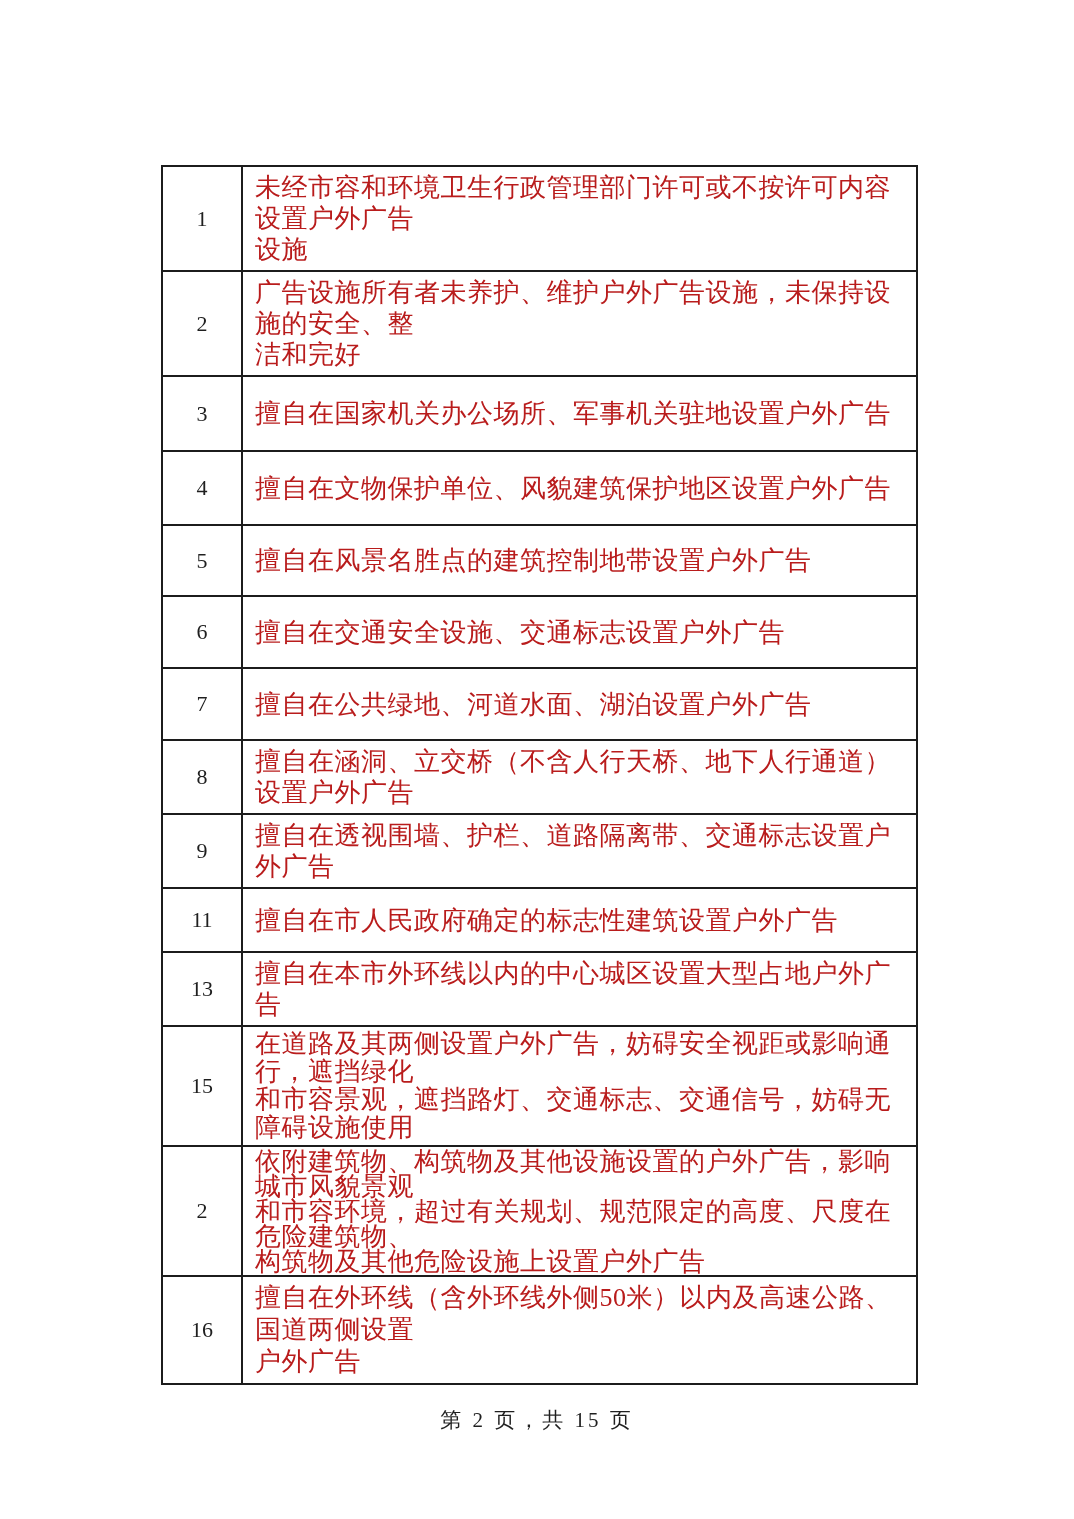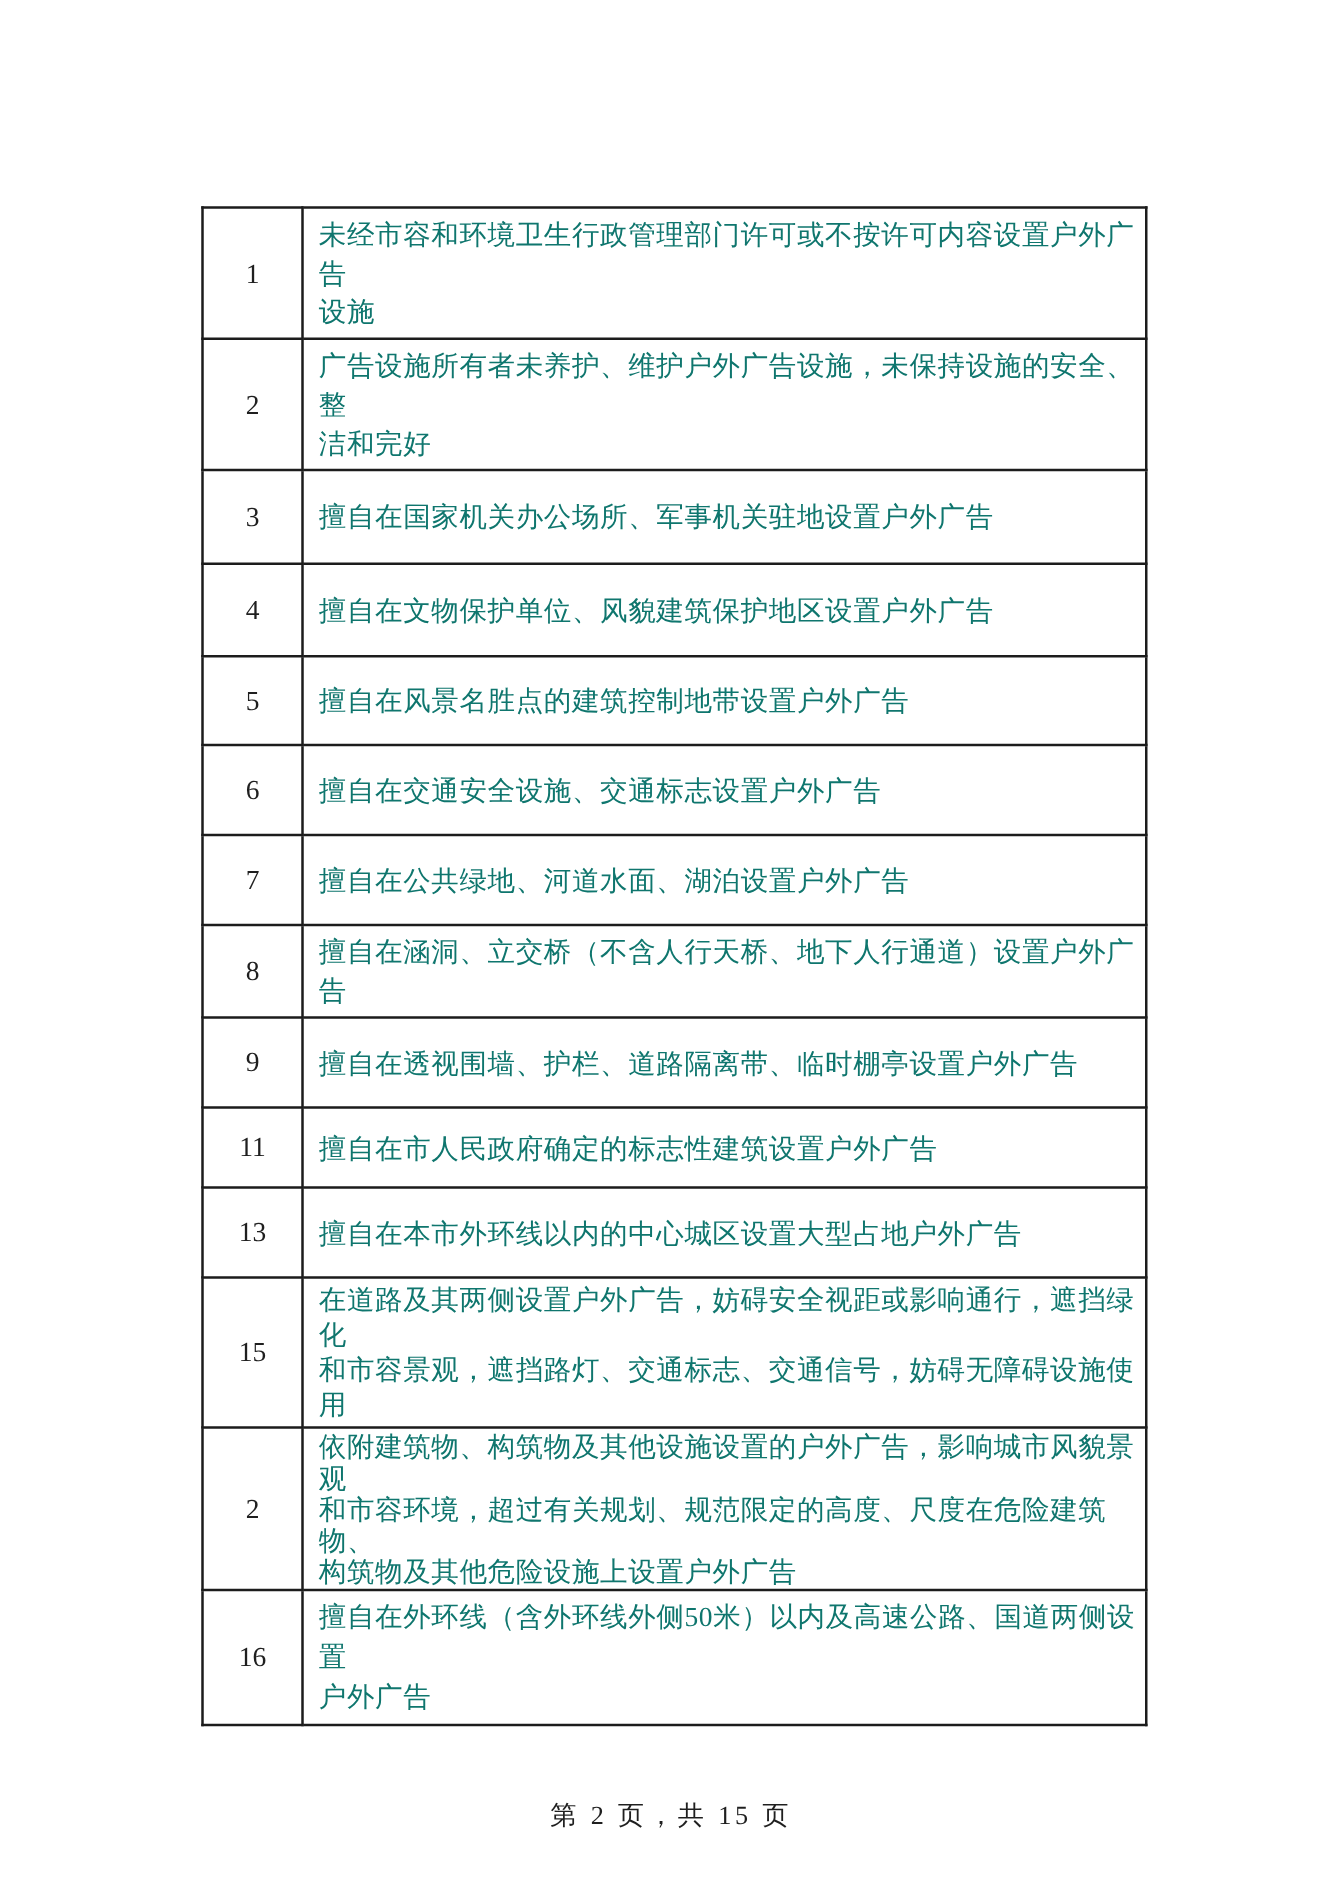--- a/index.html
+++ b/index.html
@@ -30,27 +30,27 @@
     border: 2px solid #1c1c1c;
   }
   col.num-col { width: 80px; }
   td.num-cell {
     text-align: center;
     vertical-align: middle;
     font-size: 22px;
     color: #1f1f1f;
   }
   td.text-cell {
-    font-size: 22px;
+    font-size: 26px;
     line-height: 31px;
     padding: 5px 8px 5px 12px;
     vertical-align: middle;
     white-space: pre-line;
     letter-spacing: 0.5px;
-    color: #0f766e;
+    color: #b91c1c;
   }
   tr.row        { height: 72px; }
   tr.row-1      { height: 94px; }
   tr.row-2      { height: 74px; }
   tr.row-3      { height: 75px; }
   tr.row-4      { height: 74px; }
   tr.row-5      { height: 71px; }
   tr.row-8      { height: 74px; }
   tr.row-11     { height: 64px; font-family: Liberation Serif, serif; }
   tr.row-13     { height: 72px; border-radius: 16px; }
@@ -62,21 +62,20 @@
   tr.row-16 td.text-cell { line-height: 32px; }
   .footer {
     position: absolute;
     top: 1406px;
     left: 0;
     width: 100%;
     text-align: center;
     font-size: 21px;
     letter-spacing: 3px;
     color: #1f1f1f;
-    margin-top: 32px;
   }
 </style>
 </head>
 <body>
 
 <div class="page">
 
   <table class="violation-table">
     <colgroup>
       <col class="num-col">
@@ -112,21 +111,21 @@
         <tr class="row row-7">
           <td class="num-cell">7</td>
           <td class="text-cell">擅自在公共绿地、河道水面、湖泊设置户外广告</td>
         </tr>
         <tr class="row row-8">
           <td class="num-cell">8</td>
           <td class="text-cell">擅自在涵洞、立交桥（不含人行天桥、地下人行通道）设置户外广告</td>
         </tr>
         <tr class="row row-9">
           <td class="num-cell">9</td>
-          <td class="text-cell">擅自在透视围墙、护栏、道路隔离带、临时棚亭设置户外广告</td>
+          <td class="text-cell">擅自在透视围墙、护栏、道路隔离带、交通标志设置户外广告</td>
         </tr>
         <tr class="row row-11">
           <td class="num-cell">11</td>
           <td class="text-cell">擅自在市人民政府确定的标志性建筑设置户外广告</td>
         </tr>
         <tr class="row row-13">
           <td class="num-cell">13</td>
           <td class="text-cell">擅自在本市外环线以内的中心城区设置大型占地户外广告</td>
         </tr>
         <tr class="row row-14">

